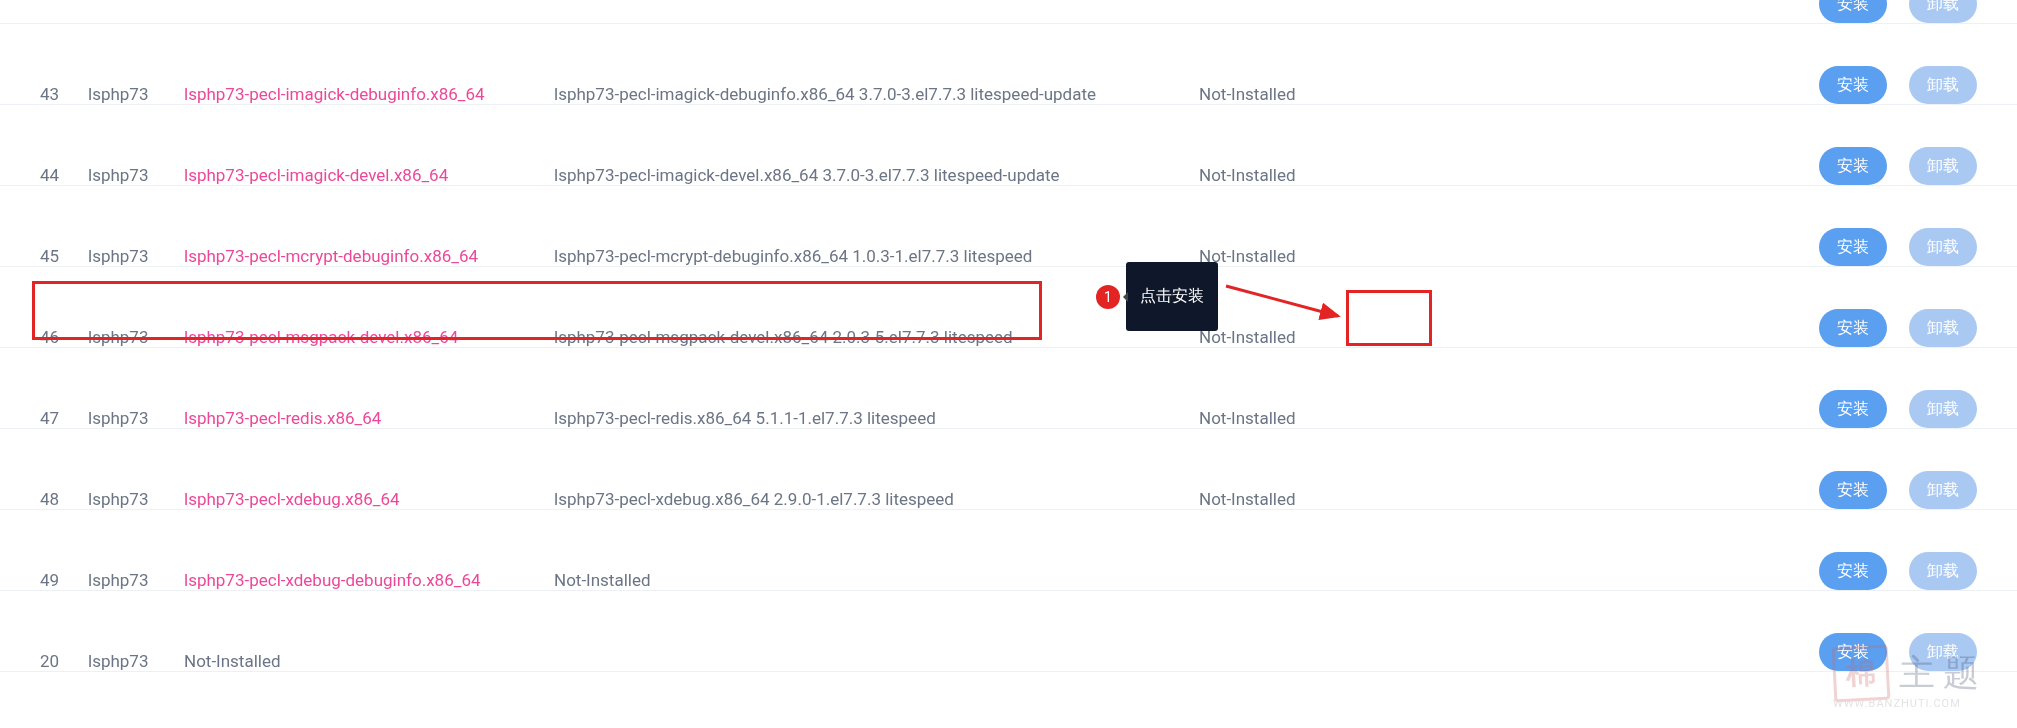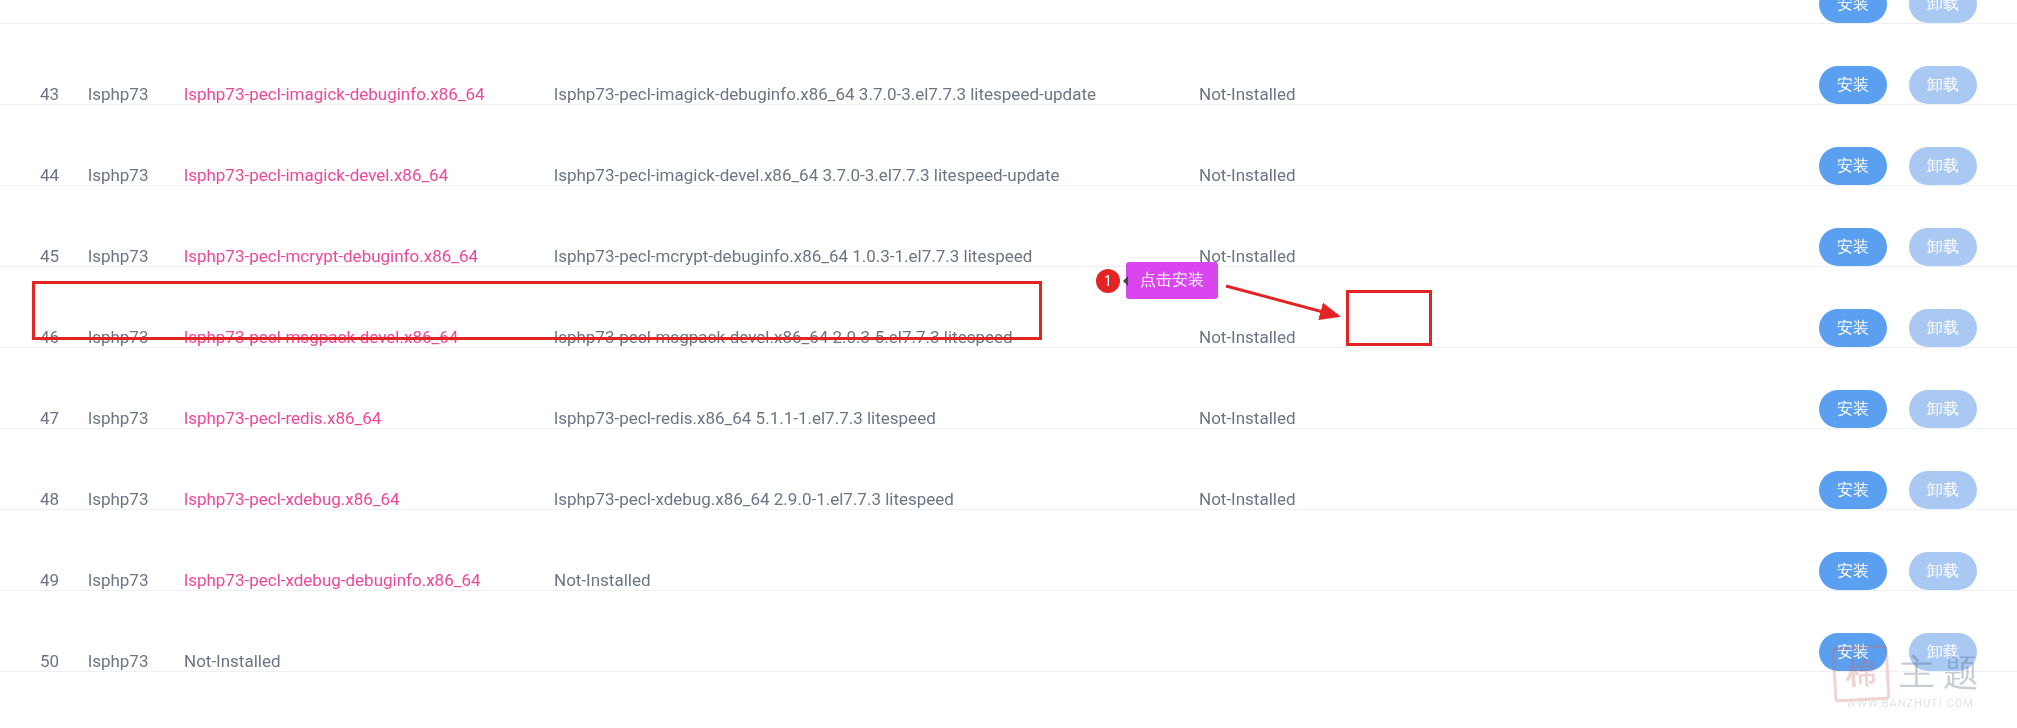--- a/index.html
+++ b/index.html
@@ -13,27 +13,27 @@
 .cell-desc { width: 645px; color: #6b7585; font-size: 17px; margin-top: 15px; }
 .cell-status { width: 140px; color: #6b7585; font-size: 17px; }
 .cell-actions { flex: 1; display: flex; justify-content: flex-end; gap: 22px; }
 .btn { display: inline-flex; align-items: center; justify-content: center; width: 68px; height: 38px; border-radius: 19px; color: #fff; font-size: 16px; border: none; cursor: pointer; }
 .btn-install { background: #5a9ff0; }
 .btn-uninstall { background: #a9c9f3; }
 .highlight-row { position: absolute; left: 32px; top: 281px; width: 1010px; height: 59px; border: 3px solid #e32424; pointer-events: none; }
 .highlight-btn { position: absolute; left: 1346px; top: 290px; width: 86px; height: 56px; border: 3px solid #e32424; pointer-events: none; }
 .tooltip-wrap { position: absolute; left: 1096px; top: 262px; display: flex; align-items: center; pointer-events: none; }
 .badge { width: 24px; height: 24px; border-radius: 50%; background: #e32424; color: #fff; font-size: 14px; display: flex; align-items: center; justify-content: center; margin-right: 6px; }
-.tooltip { background: #d946ef; color: #fff; font-size: 16px; padding: 8px 14px; border-radius: 3px; position: relative; }
+.tooltip { background: #0f172a; color: #fff; font-size: 16px; padding: 24px 14px; border-radius: 3px; position: relative; }
 .tooltip::before { content: ''; position: absolute; left: -8px; top: 50%; transform: translateY(-50%); border: 5px solid transparent; border-right-color: #444; }
 .arrow { position: absolute; left: 1222px; top: 278px; pointer-events: none; }
 .watermark { position: absolute; right: 30px; bottom: 18px; opacity: 0.28; pointer-events: none; }
 .wm-box { display: inline-block; border: 3px solid #c66; padding: 4px 10px; font-size: 30px; color: #c66; font-weight: bold; transform: rotate(-3deg); border-radius: 4px; margin-right: 6px; vertical-align: middle; }
 .wm-text { display: inline-block; font-size: 36px; color: #3a4a6a; letter-spacing: 8px; vertical-align: middle; }
-.wm-url { font-size: 11px; color: #999; text-align: center; letter-spacing: 1px; margin-top: -4px; }
+.wm-url { font-size: 11px; color: #999; text-align: left; letter-spacing: 1px; margin-top: -4px; }
 </style>
 </head>
 <body>
 
 <div class="table">
   <div class="row partial-top">
     <div class="cell-idx"></div>
       <div class="cell-pkg"></div>
       <div class="cell-name"></div>
       <div class="cell-desc"></div>
@@ -114,21 +114,21 @@
         <div class="cell-idx">49</div>
         <div class="cell-pkg">lsphp73</div>
         <div class="cell-name">lsphp73-pecl-xdebug-debuginfo.x86_64</div>
         <div class="cell-status">Not-Installed</div>
         <div class="cell-actions">
           <button class="btn btn-install">安装</button>
           <button class="btn btn-uninstall">卸载</button>
         </div>
       </div>
       <div class="row">
-        <div class="cell-idx">50</div>
+        <div class="cell-idx">20</div>
         <div class="cell-pkg">lsphp73</div>
         <div class="cell-status">Not-Installed</div>
         <div class="cell-actions">
           <button class="btn btn-install">安装</button>
           <button class="btn btn-uninstall">卸载</button>
         </div>
       </div>
     </div>
 </div>
 

